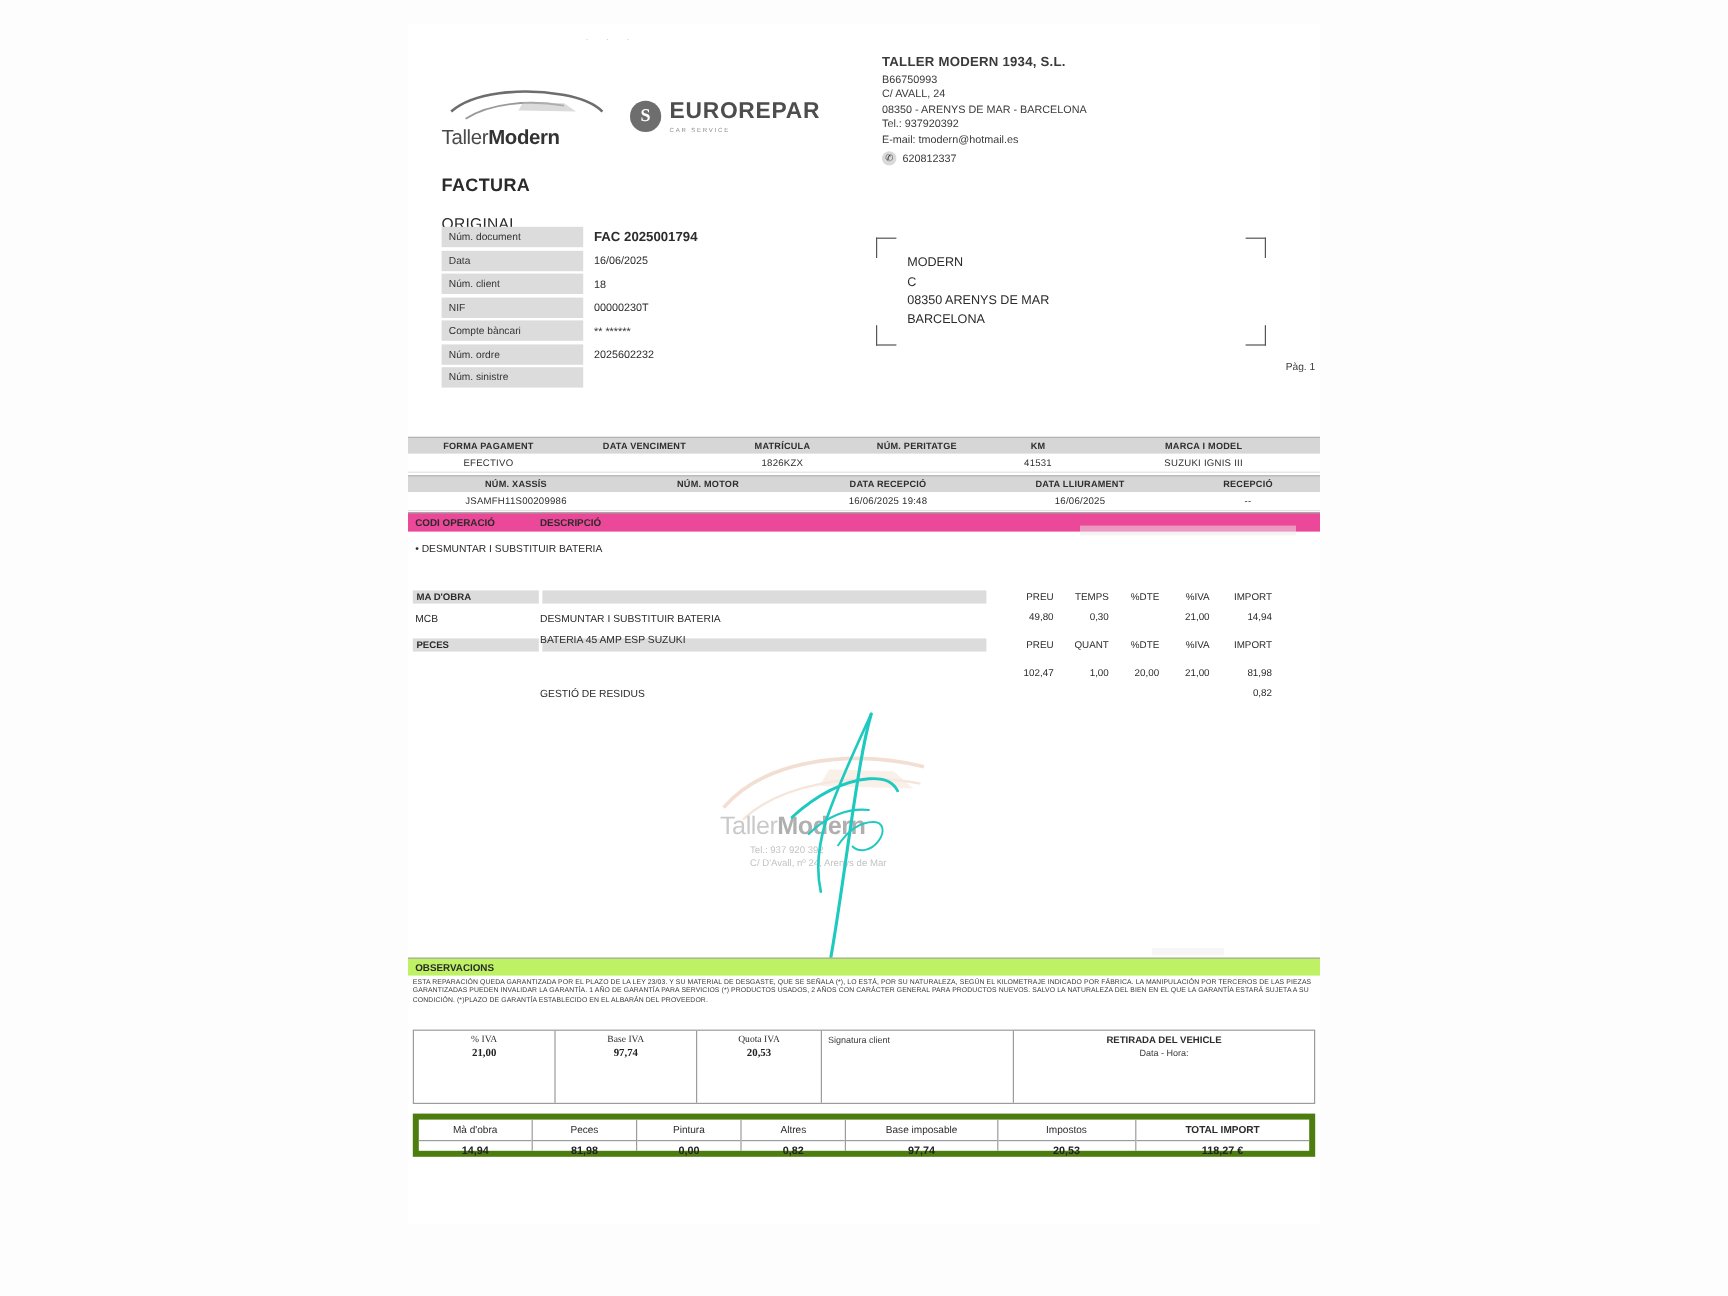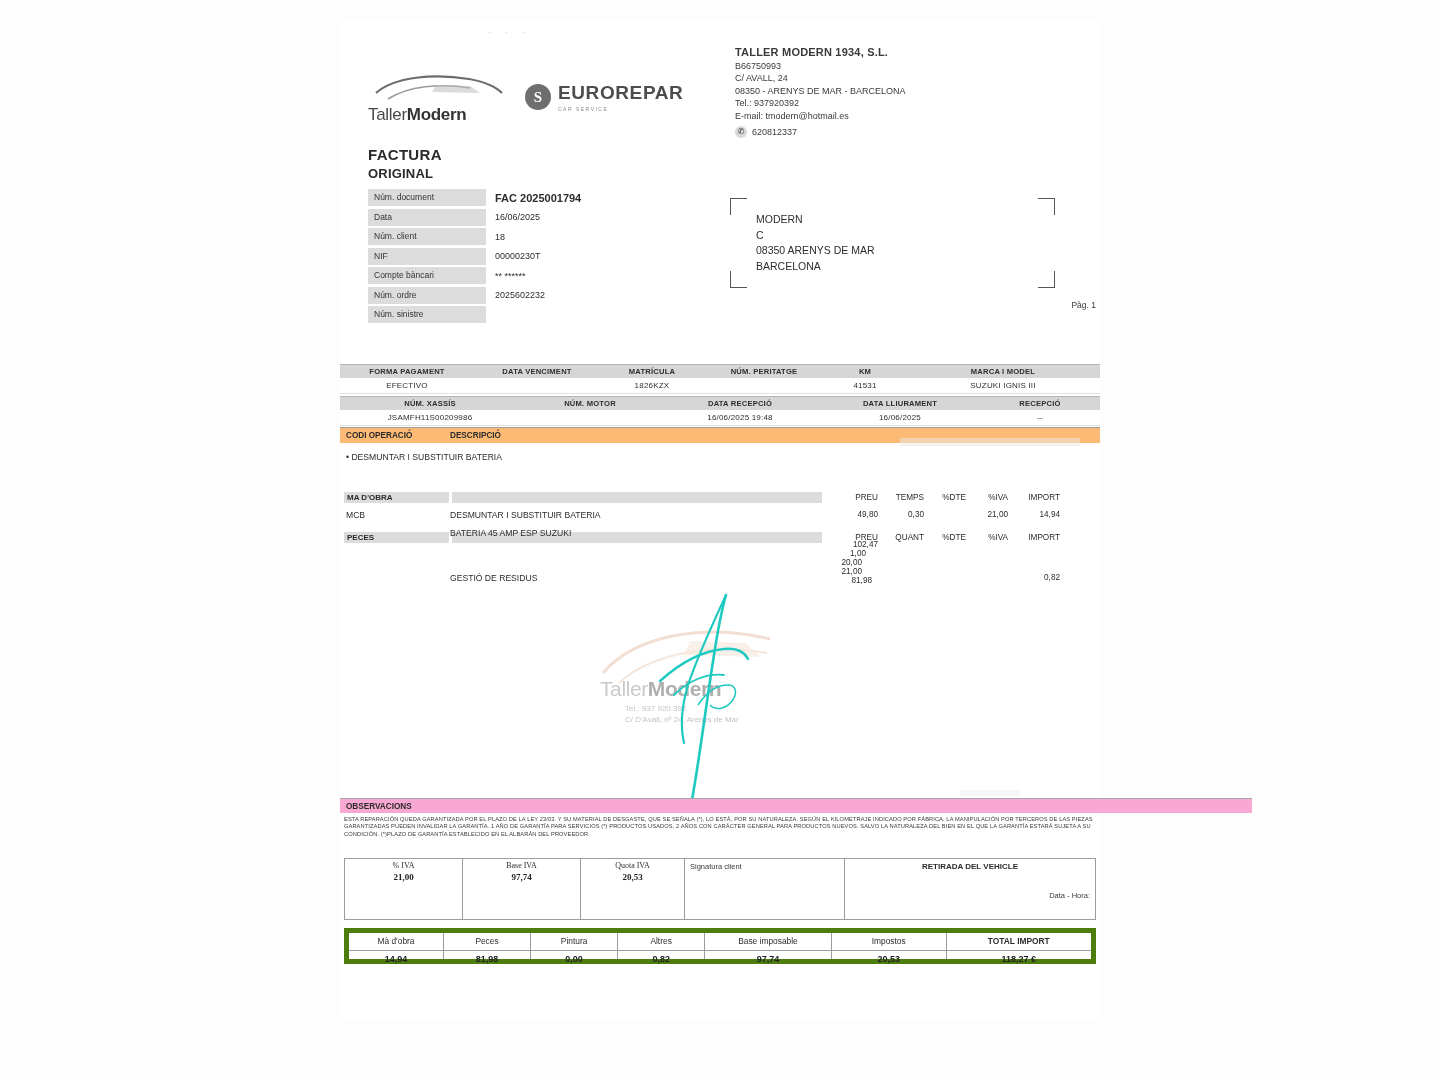--- a/index.html
+++ b/index.html
@@ -124,23 +124,23 @@
   .doc-title {
     position: absolute;
     left: 28px; top: 126px;
     font-size: 15px;
     font-weight: 700;
     letter-spacing: 0.3px;
     color: #2a2a2a;
   }
   .doc-sub {
     position: absolute;
-    left: 28px; top: 146px;
+    left: 28px; top: 159px;
     font-size: 13px;
-    font-weight: 700;
+    font-weight: 400;
     letter-spacing: 0.2px;
     color: #2a2a2a;
   }
   
   .meta {
     position: absolute;
     left: 28px; top: 168px;
     width: 290px;
   }
   .meta-row {
@@ -219,21 +219,21 @@
     height: 15px;
     align-items: center;
     border-bottom: 1px solid #e2e2e2;
   }
   .vbody div { font-size: 8px; }
   
   .opshead {
     position: absolute;
     left: 0; top: 407px;
     width: 760px; height: 15px;
-    background: #fdba74;
+    background: #ec4899;
     border-top: 1px solid #9e9e9e;
   }
   .opshead span {
     position: absolute;
     font-size: 8.2px;
     font-weight: 600;
     color: #2b2b2b;
     top: 3px;
   }
   .op-line {
@@ -279,22 +279,22 @@
   .signature {
     position: absolute;
     left: 300px; top: 565px;
     width: 130px; height: 220px;
     pointer-events: none;
   }
   
   .obs-band {
     position: absolute;
     left: 0; top: 778px;
-    width: 912px; height: 14px;
-    background: #f9a8d4;
+    width: 760px; height: 14px;
+    background: #bef264;
     border-top: 1px solid #a8a8a8;
   }
   .obs-band span {
     position: absolute;
     left: 6px; top: 3px;
     font-size: 8.2px;
     font-weight: 600;
     color: #2b2b2b;
   }
   .obs-text {
@@ -345,22 +345,22 @@
     text-align: center;
   }
   .ret-col .t {
     font-size: 8px;
     font-weight: 700;
     color: #2c2c2c;
   }
   .ret-col .d {
     font-size: 7.5px;
     color: #3a3a3a;
-    text-align: right;
-    margin-top: 20px;
+    text-align: center;
+    margin-top: 2px;
   }
   
   .totals {
     position: absolute;
     left: 4px; top: 908px;
     width: 752px; height: 36px;
     border: 5px solid #4d7c0f;
     box-sizing: border-box;
     display: flex;
   }
@@ -548,21 +548,21 @@
     <div class="op-line" style="left:7px; top:513px; font-weight:600; font-size:8px;">PECES</div>
     <div class="cols" style="left:480px; top:513px;">
       <div style="width:58px">PREU</div>
       <div style="width:46px">QUANT</div>
       <div style="width:42px">%DTE</div>
       <div style="width:42px">%IVA</div>
       <div style="width:52px">IMPORT</div>
     </div>
 
     <div class="op-line" style="left:110px; top:508px;">BATERIA 45 AMP ESP SUZUKI</div>
-    <div class="cols" style="left:480px; top:520px;flex-direction:column;">
+    <div class="cols" style="left:480px; top:536px;">
       <div style="width:58px">102,47</div>
       <div style="width:46px">1,00</div>
       <div style="width:42px">20,00</div>
       <div style="width:42px">21,00</div>
       <div style="width:52px">81,98</div>
     </div>
 
     <div class="op-line" style="left:110px; top:553px;">GESTIÓ DE RESIDUS</div>
     <div class="cols" style="left:480px; top:553px;">
       <div style="width:58px"></div>

